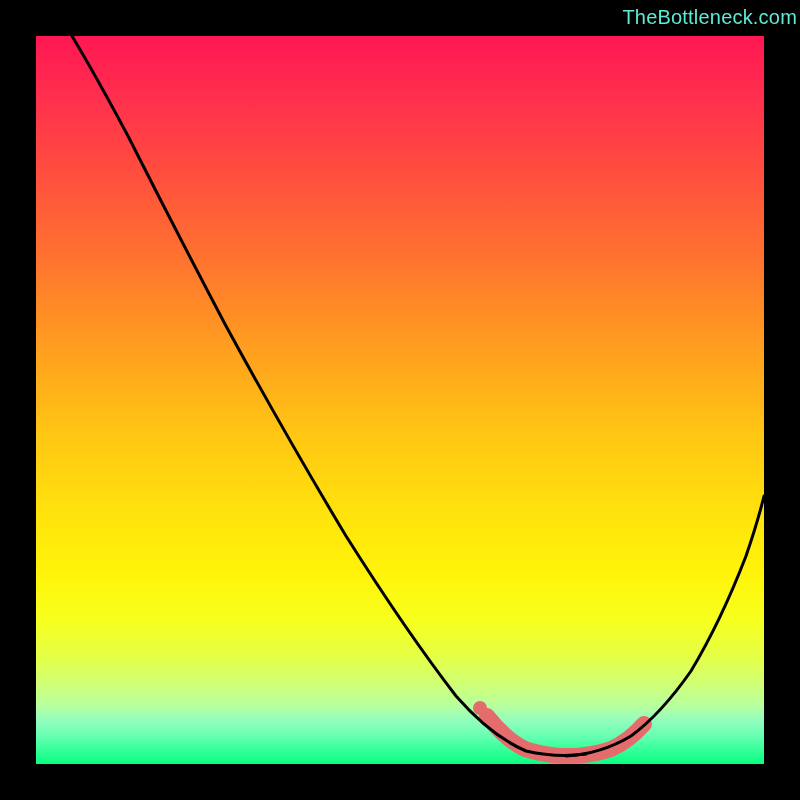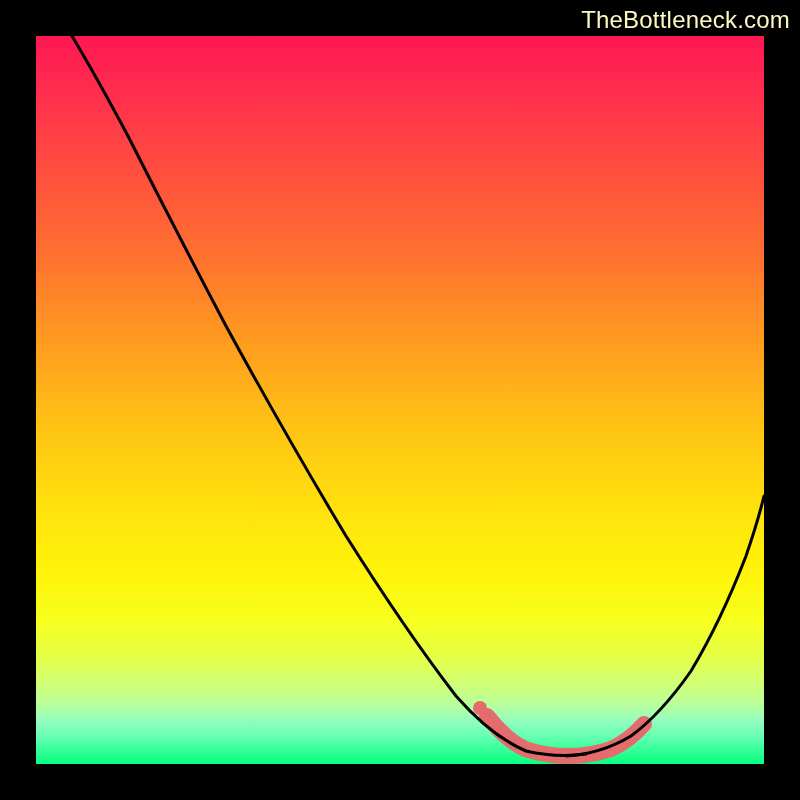--- a/index.html
+++ b/index.html
@@ -56,23 +56,23 @@
   .curves {
     position: absolute;
     left: 0;
     top: 0;
     width: 100%;
     height: 100%;
   }
   .watermark {
     position: absolute;
     top: 6px;
-    right: 10px;
-    color: #fef9c3;
-    font-size: 24px;
+    right: 3px;
+    color: #5eead4;
+    font-size: 20px;
     letter-spacing: 0.2px;
     font-weight: 400;
   }
 </style>
 </head>
 <body>
 
 <div class="frame">
   <div class="plot">
     <div class="gradient"></div>

